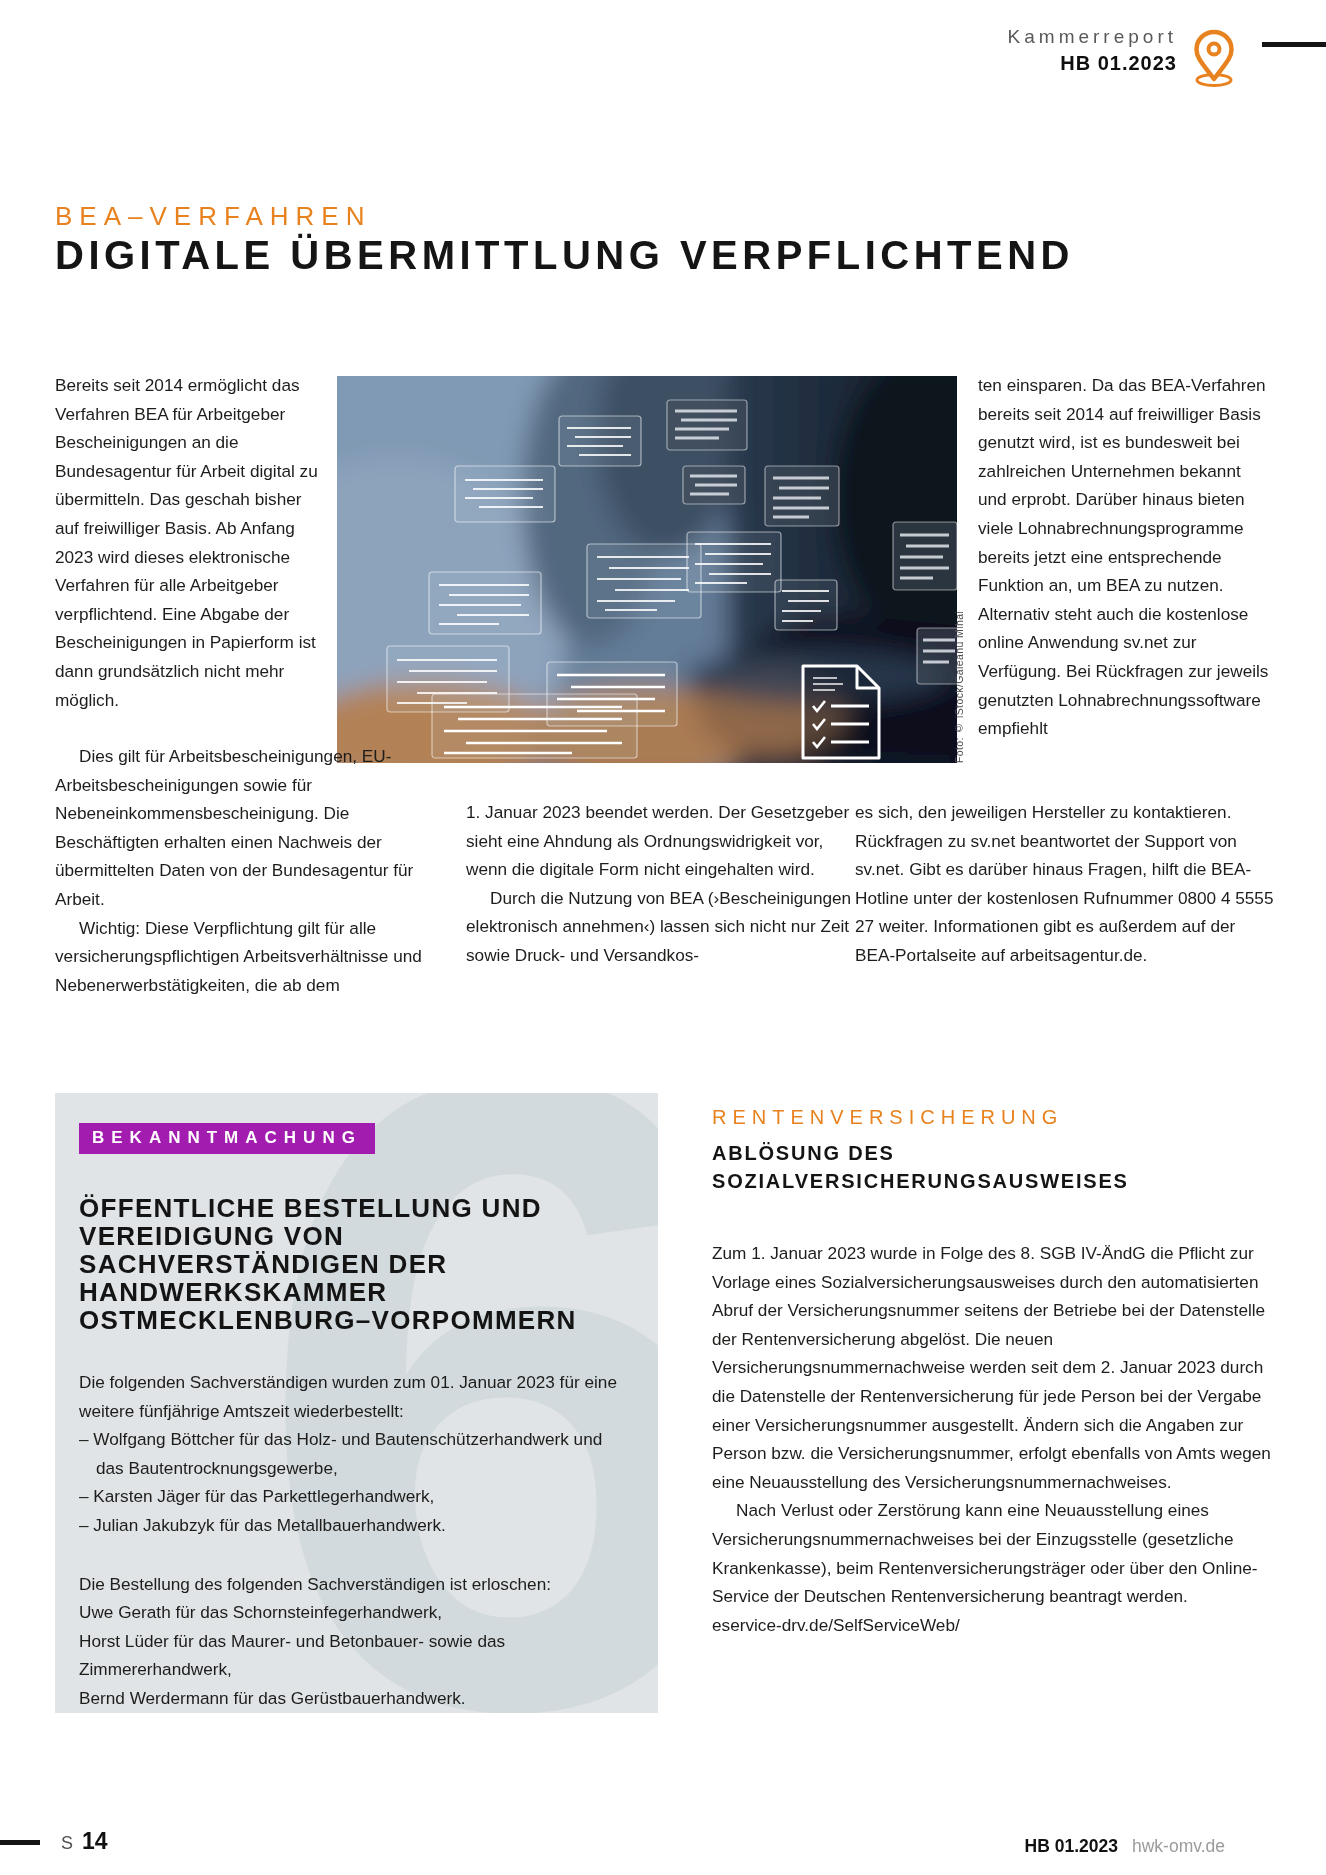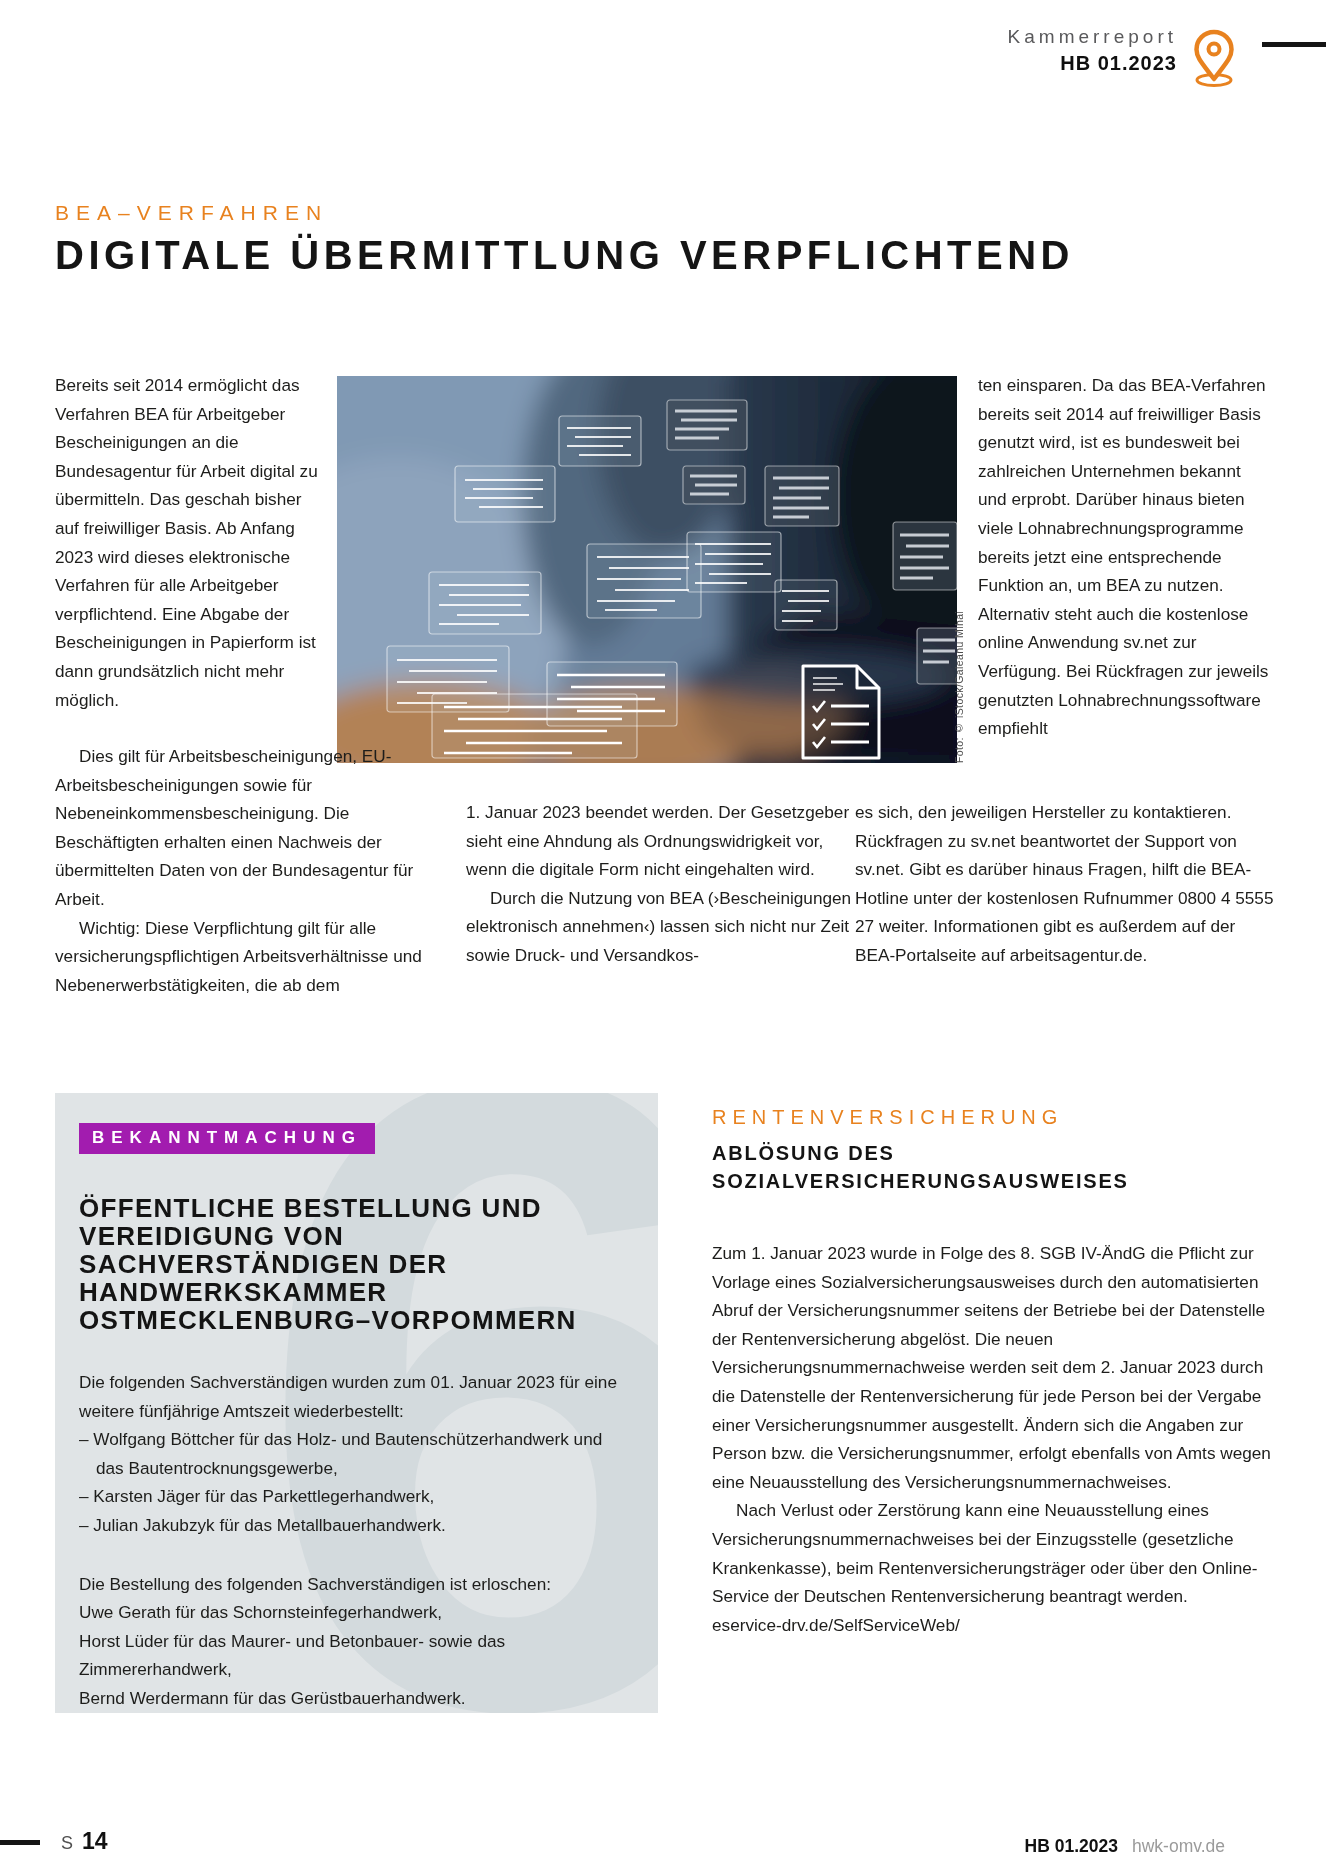--- a/index.html
+++ b/index.html
@@ -12,21 +12,21 @@
   .bd{font-weight:400;}
 
   
   .toprule{left:1262px;top:42px;width:64px;height:5px;background:#141414;}
   .masthead{right:149px;top:26px;text-align:right;}
   .mag{font-size:19px;letter-spacing:4px;color:#59595b;}
   .issue{font-size:20px;font-weight:700;letter-spacing:1px;color:#0f0f0f;margin-top:4px;}
   .pin{left:1188px;top:28px;}
 
   
-  .kicker{left:55px;top:201px;color:#e8821f;font-size:21px;letter-spacing:7px;}
+  .kicker{left:55px;top:201px;color:#e8821f;font-size:26px;letter-spacing:7px;}
   .title{left:55px;top:233px;font-size:40px;font-weight:700;letter-spacing:4.5px;
          color:#151515;white-space:nowrap;margin:0;}
 
   
   .colA{left:55px;top:371px;width:264px;}
   .colB{left:55px;top:742px;width:388px;}
   .colC{left:466px;top:798px;width:394px;}
   .colD{left:978px;top:371px;width:294px;}
   .colE{left:855px;top:798px;width:420px;}
 

